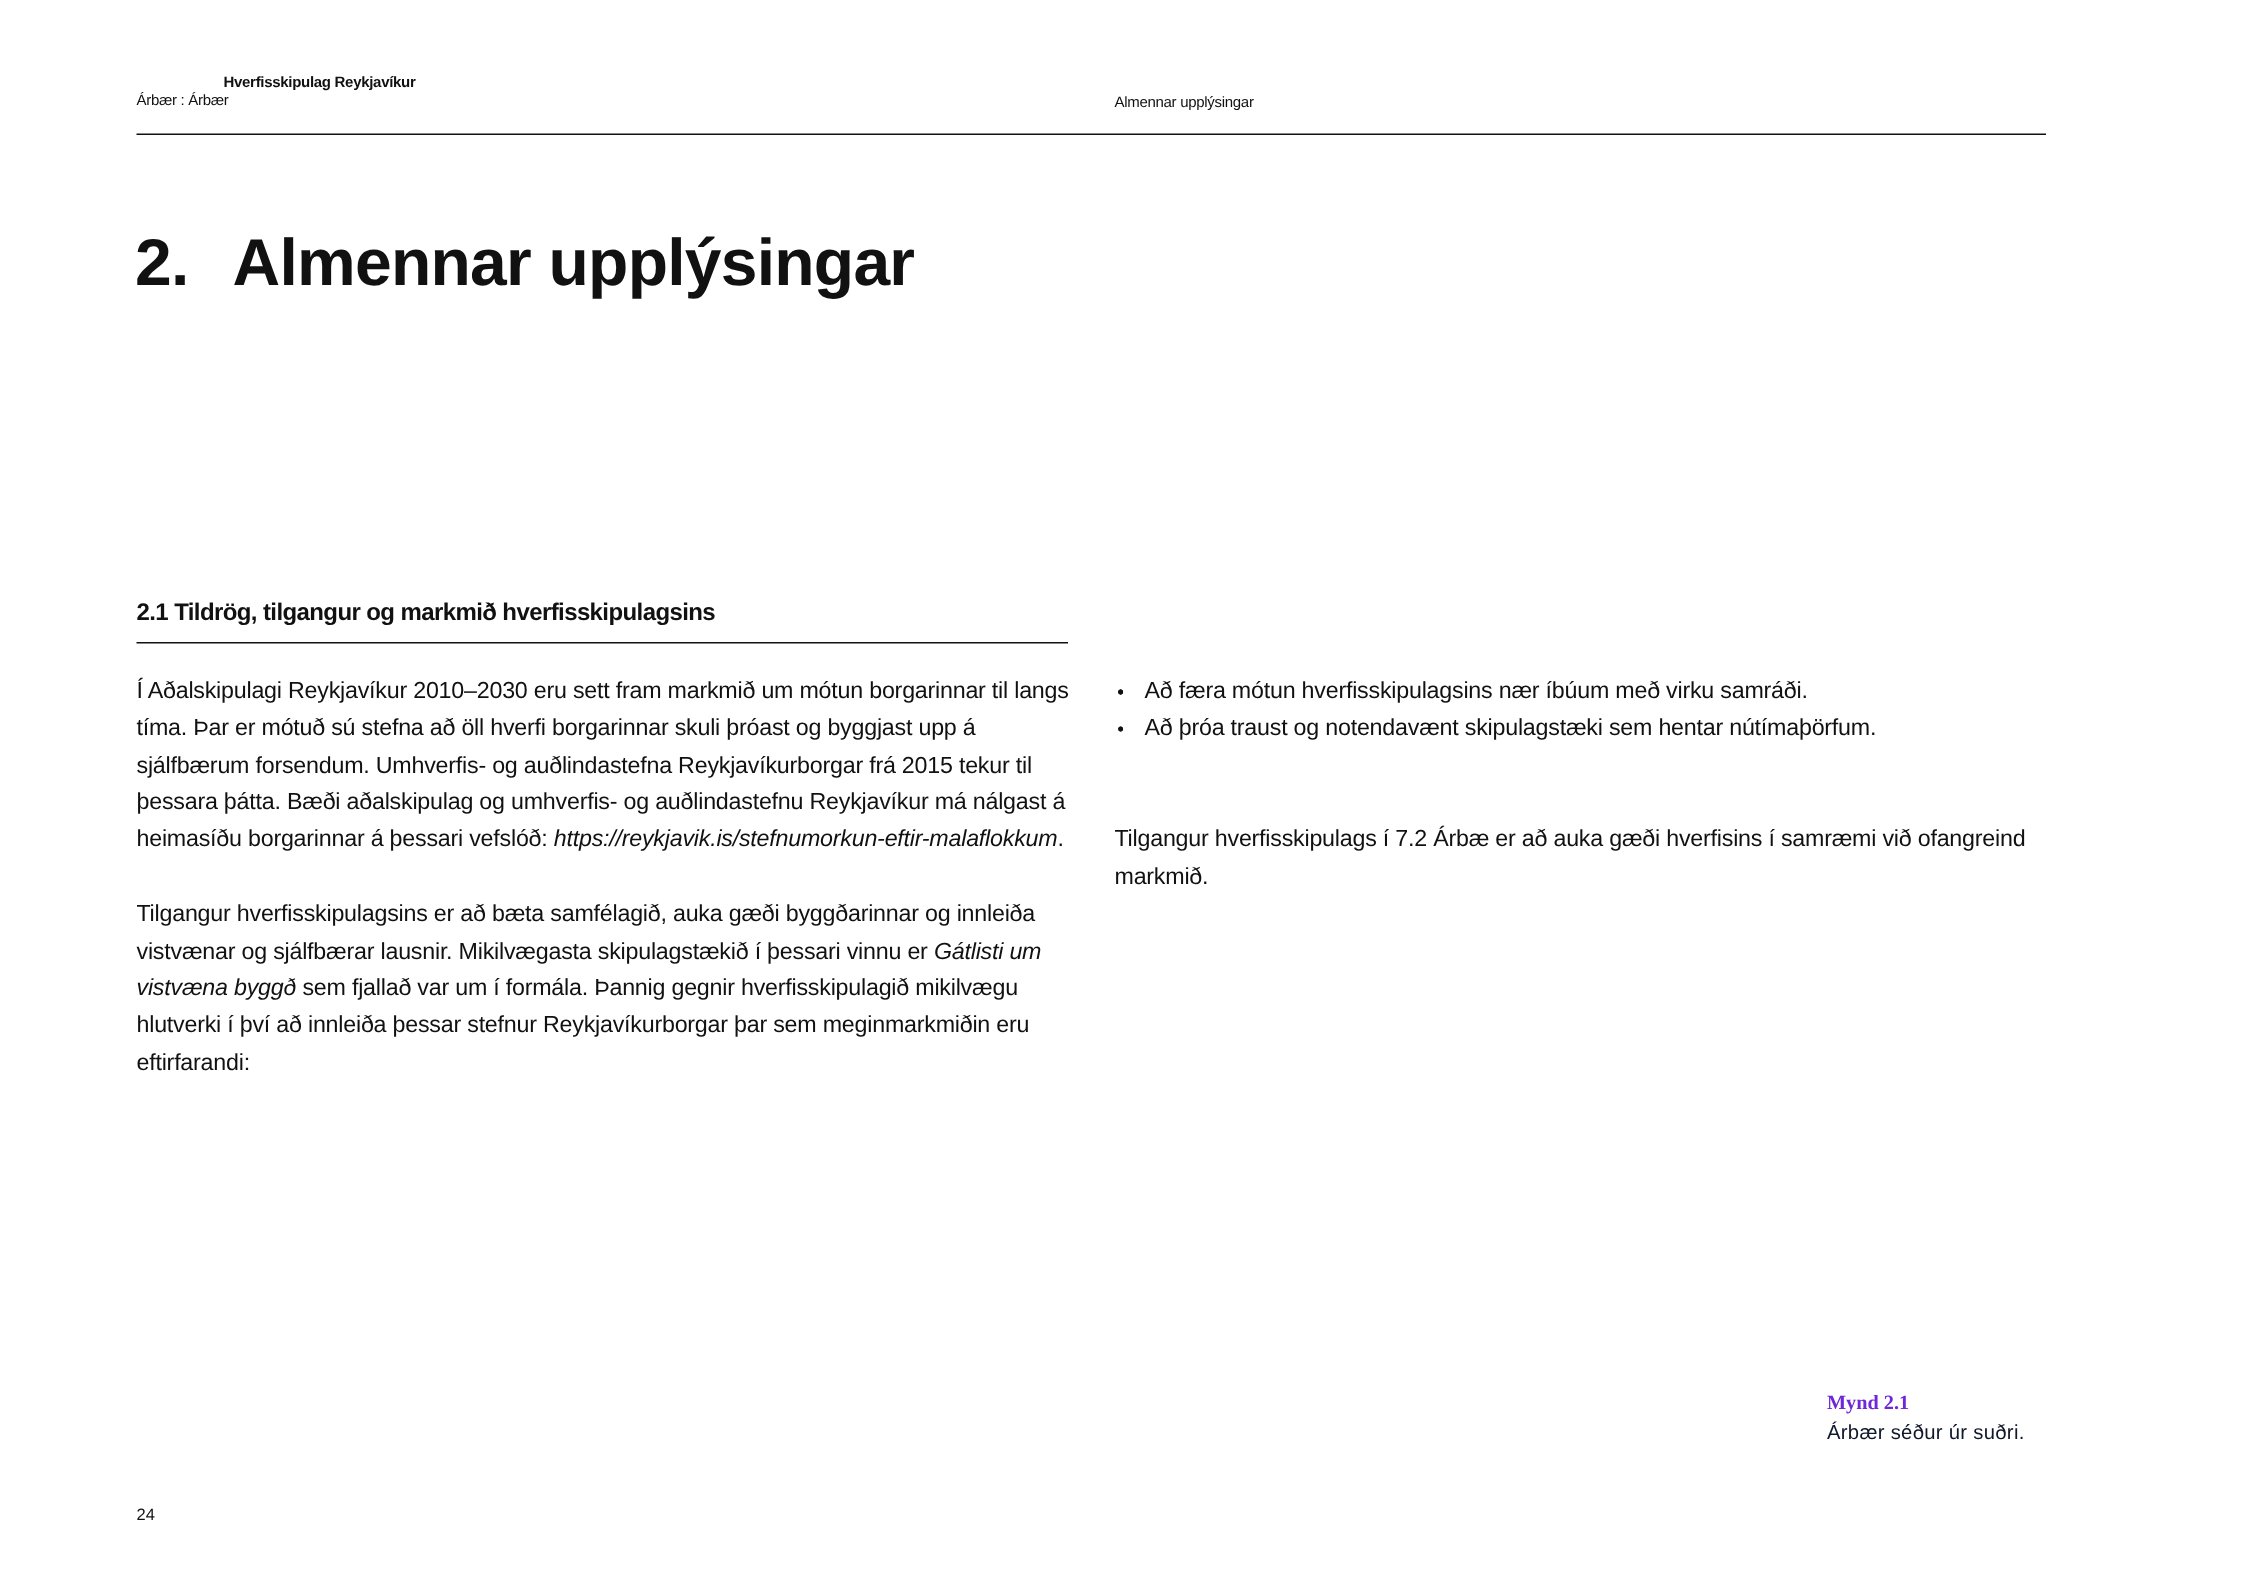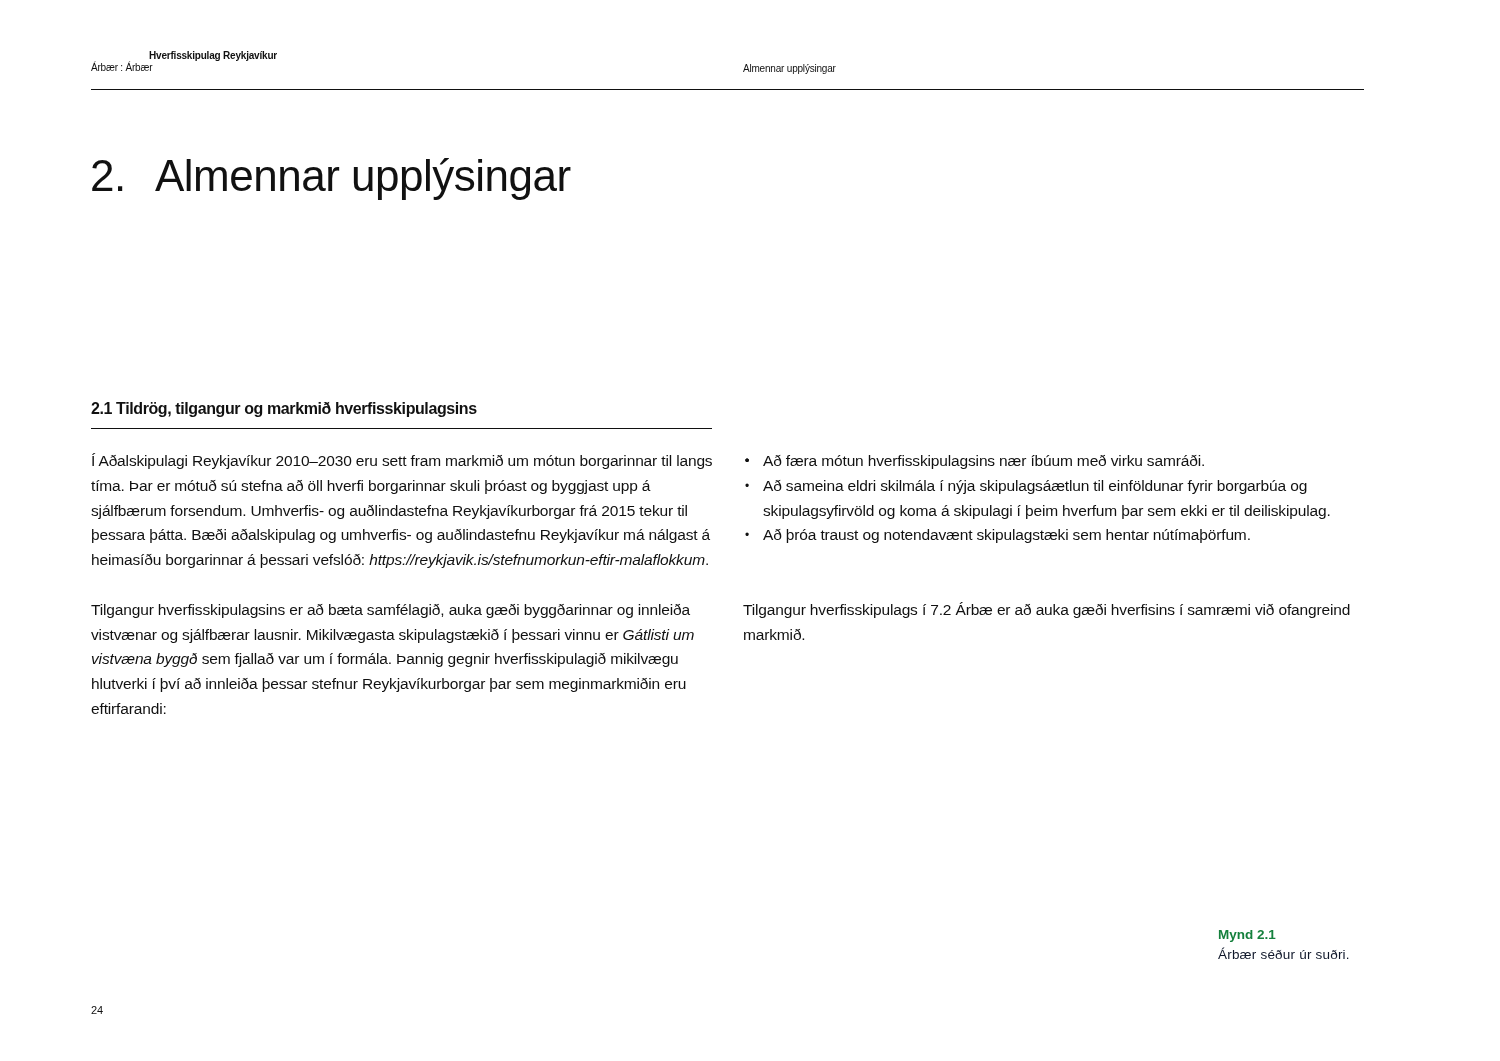--- a/index.html
+++ b/index.html
@@ -5,35 +5,35 @@
     html, body { margin: 0; padding: 0; background: #ffffff; }
     body {
       width: 1500px; height: 1061px; position: relative; overflow: hidden;
       font-family: "Liberation Sans", "DejaVu Sans", sans-serif; color: #111111;
     }
     .abs { position: absolute; }
     .hdr-title { left: 109px; top: 50px; font-size: 10px; font-weight: bold; line-height: 12px; letter-spacing: -0.2px; margin-left: 40px; }
     .hdr-sub { left: 91px; top: 62px; font-size: 10px; line-height: 12px; letter-spacing: -0.2px; }
     .hdr-section { left: 743px; top: 63px; font-size: 10px; line-height: 12px; letter-spacing: -0.2px; }
     .hdr-rule { left: 91px; top: 89px; width: 1273px; height: 0; border-top: 1.5px solid #111; }
-    .chapter-title { left: 90px; top: 148px; font-size: 44px; font-weight: normal; line-height: 56px; letter-spacing: -0.5px; white-space: nowrap; }
+    .chapter-title { left: 90px; top: 148px; font-size: 44px; font-weight: bold; line-height: 56px; letter-spacing: -0.5px; white-space: nowrap; }
     .chapter-title .num { display: inline-block; width: 65px; }
     .section-title { left: 91px; top: 396px; font-size: 16px; font-weight: bold; line-height: 26px; letter-spacing: -0.4px; white-space: nowrap; }
     .section-rule { left: 91px; top: 428px; width: 621px; height: 0; border-top: 1.3px solid #111; }
     .body { font-size: 15.5px; line-height: 24.8px; letter-spacing: -0.15px; color: #111; }
     .col-left { left: 91px; top: 449px; width: 630px; }
     .col-left p { margin: 0; }
     .col-left p + p { margin-top: 24.8px; }
     .col-right { left: 743px; top: 449px; width: 620px; }
     .bullets { list-style: none; margin: 0; padding: 0; }
     .bullets li { position: relative; padding-left: 20px; }
     .bullets li .dot { position: absolute; left: 2px; top: 0; font-size: 12px; }
     .right-para { margin: 0; margin-top: 49.6px; }
     .caption { left: 1218px; top: 925px; font-size: 13.5px; line-height: 20px; }
-    .caption .lbl { font-weight: bold; color: #15803d; }
+    .caption .lbl { font-weight: bold; color: #6d28d9; font-family: Liberation Serif, serif; }
     .caption .txt { color: #0f172a; letter-spacing: 0.2px; }
     .page-num { left: 91px; top: 1003px; font-size: 11px; line-height: 14px; }
     em { font-style: italic; }
   </style>
 </head>
 <body>
 
 <div class="abs hdr-title">Hverfisskipulag Reykjavíkur</div>
 <div class="abs hdr-sub">Árbær : Árbær</div>
 <div class="abs hdr-section">Almennar upplýsingar</div>
@@ -49,21 +49,21 @@
 <div class="abs body col-left">
   <p><span>Í Aðalskipulagi Reykjavíkur 2010–2030 eru sett fram markmið um mótun borgarinnar til langs tíma. Þar er mótuð sú stefna að öll hverfi borgarinnar skuli þróast og byggjast upp á sjálfbærum forsendum. Umhverfis- og auðlindastefna Reykjavíkurborgar frá 2015 tekur til þessara þátta. Bæði aðalskipulag og umhverfis- og auðlindastefnu Reykjavíkur má nálgast á heimasíðu borgarinnar á þessari vefslóð: </span><em>https://reykjavik.is/stefnumorkun-eftir-malaflokkum</em><span>.</span></p>
   <p><span>Tilgangur hverfisskipulagsins er að bæta samfélagið, auka gæði byggðarinnar og innleiða vistvænar og sjálfbærar lausnir. Mikilvægasta skipulagstækið í þessari vinnu er </span><em>Gátlisti um vistvæna byggð</em><span> sem fjallað var um í formála. Þannig gegnir hverfisskipulagið mikilvægu hlutverki í því að innleiða þessar stefnur Reykjavíkurborgar þar sem meginmarkmiðin eru eftirfarandi:</span></p>
 </div>
 
 <div class="abs body col-right">
   <ul class="bullets">
     <li><span class="dot">•</span></li>
     <li><span class="dot">•</span></li>
     <li><span class="dot">•</span><span>Að færa mótun hverfisskipulagsins nær íbúum með virku samráði.</span></li>
-    <li><span class="dot">•</span><span>Að sameina eldri skilmála í nýja skipulagsáætlun til einföldunar fyrir borgarbúa og skipulagsyfirvöld og koma á skipulagi í þeim hverfum þar sem ekki er til deiliskipulag.</span></li>
+    <li><span class="dot">•</span></li>
     <li><span class="dot">•</span><span>Að þróa traust og notendavænt skipulagstæki sem hentar nútímaþörfum.</span></li>
   </ul>
   <p class="right-para">Tilgangur hverfisskipulags í 7.2 Árbæ er að auka gæði hverfisins í samræmi við ofangreind markmið.</p>
 </div>
 
 <div class="abs caption">
   <div class="lbl">Mynd 2.1</div>
   <div class="txt">Árbær séður úr suðri.</div>
 </div>
 

